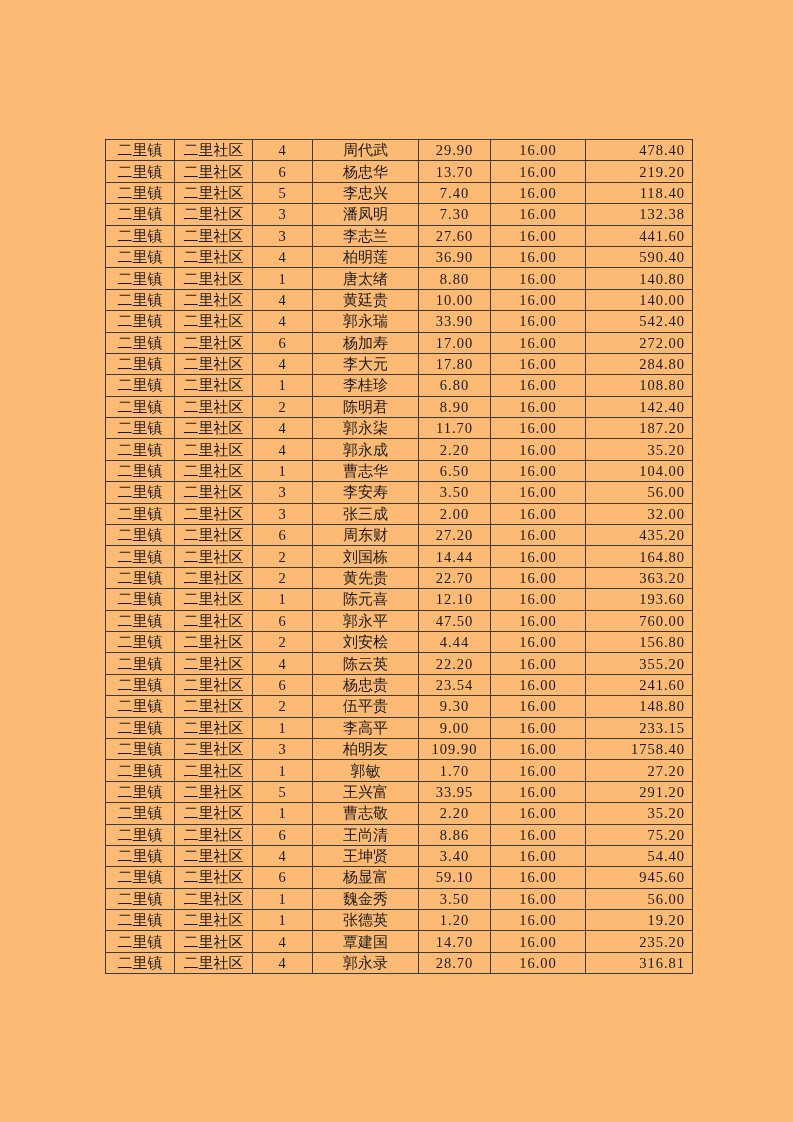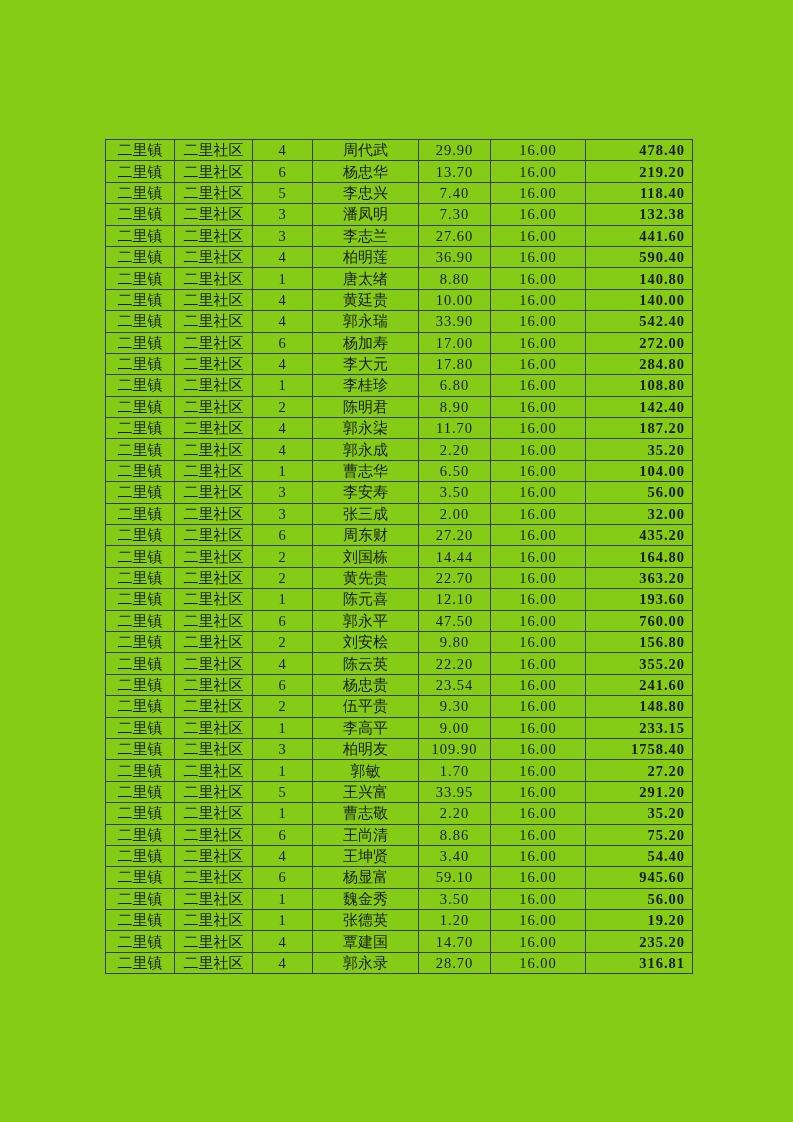--- a/index.html
+++ b/index.html
@@ -4,21 +4,21 @@
 <style>
   html, body {
     margin: 0;
     padding: 0;
     background: #ffffff;
   }
   .page {
     position: relative;
     width: 793px;
     height: 1122px;
-    background: #84cc16;
+    background: #fdba74;
     font-family: "Liberation Serif", "DejaVu Serif", serif;
     color: #1a1a1a;
     overflow: hidden;
   }
   table.data-table {
     position: absolute;
     left: 105px;
     top: 139px;
     width: 587px;
     border-collapse: collapse;
@@ -34,21 +34,20 @@
     white-space: nowrap;
     overflow: hidden;
   }
   table.data-table td.num {
     letter-spacing: 1px;
     font-size: 14.5px;
   }
   table.data-table td.total {
     text-align: right;
     padding-right: 7px;
-    font-weight: bold;
   }
   col.c1 { width: 69px; }
   col.c2 { width: 78px; }
   col.c3 { width: 60px; }
   col.c4 { width: 106px; }
   col.c5 { width: 72px; }
   col.c6 { width: 95px; }
   col.c7 { width: 107px; }
 </style>
 </head>
@@ -271,21 +270,21 @@
           <td>郭永平</td>
           <td class="num">47.50</td>
           <td class="num">16.00</td>
           <td class="num total">760.00</td>
         </tr>
         <tr>
           <td>二里镇</td>
           <td>二里社区</td>
           <td class="num">2</td>
           <td>刘安桧</td>
-          <td class="num">9.80</td>
+          <td class="num">4.44</td>
           <td class="num">16.00</td>
           <td class="num total">156.80</td>
         </tr>
         <tr>
           <td>二里镇</td>
           <td>二里社区</td>
           <td class="num">4</td>
           <td>陈云英</td>
           <td class="num">22.20</td>
           <td class="num">16.00</td>

